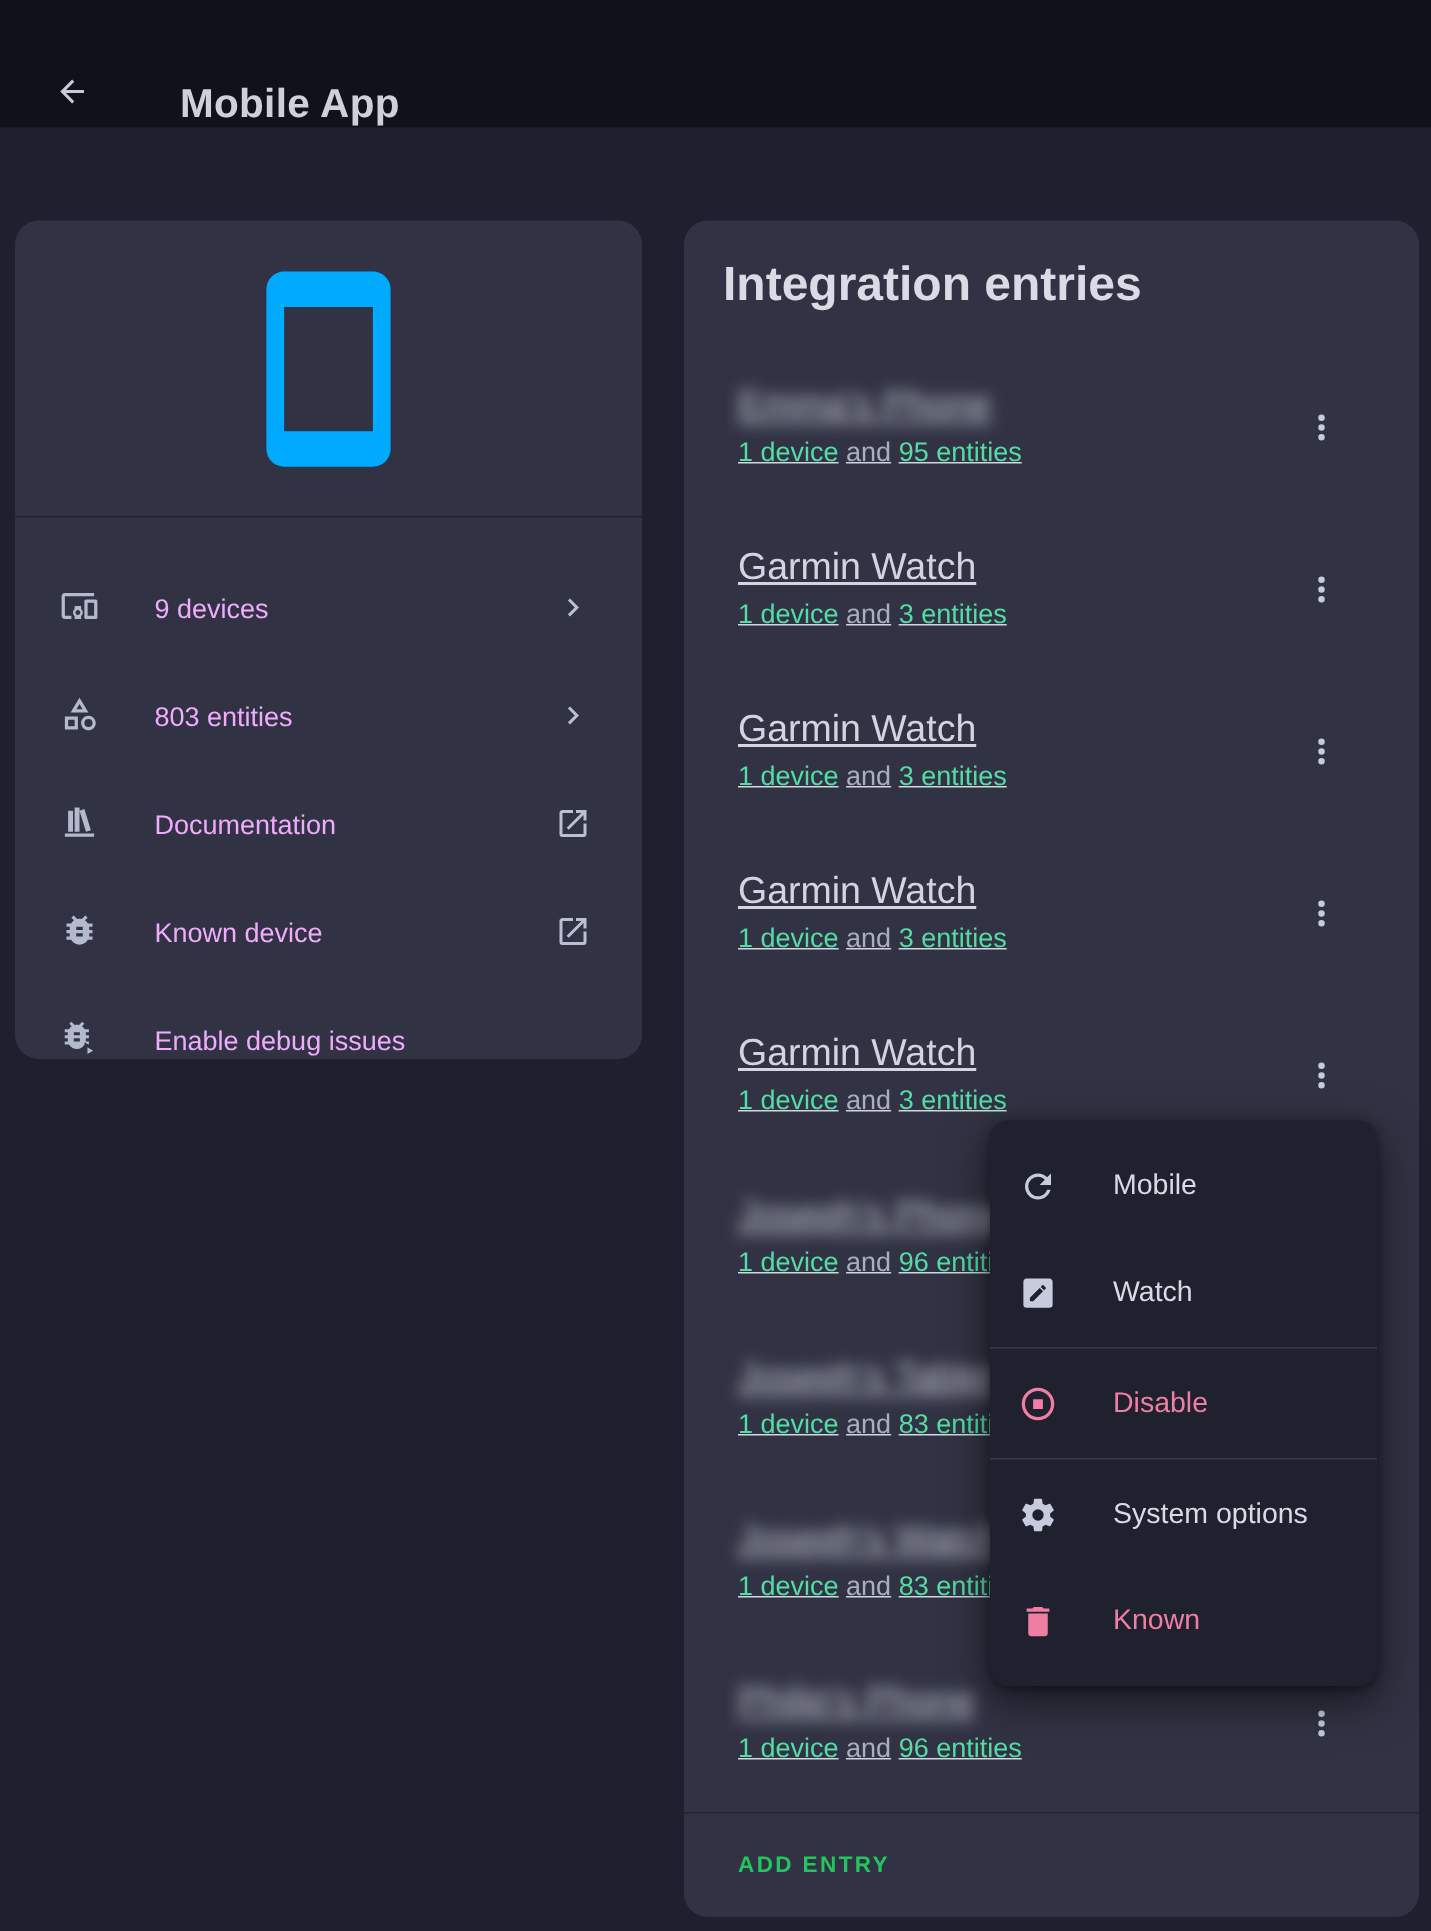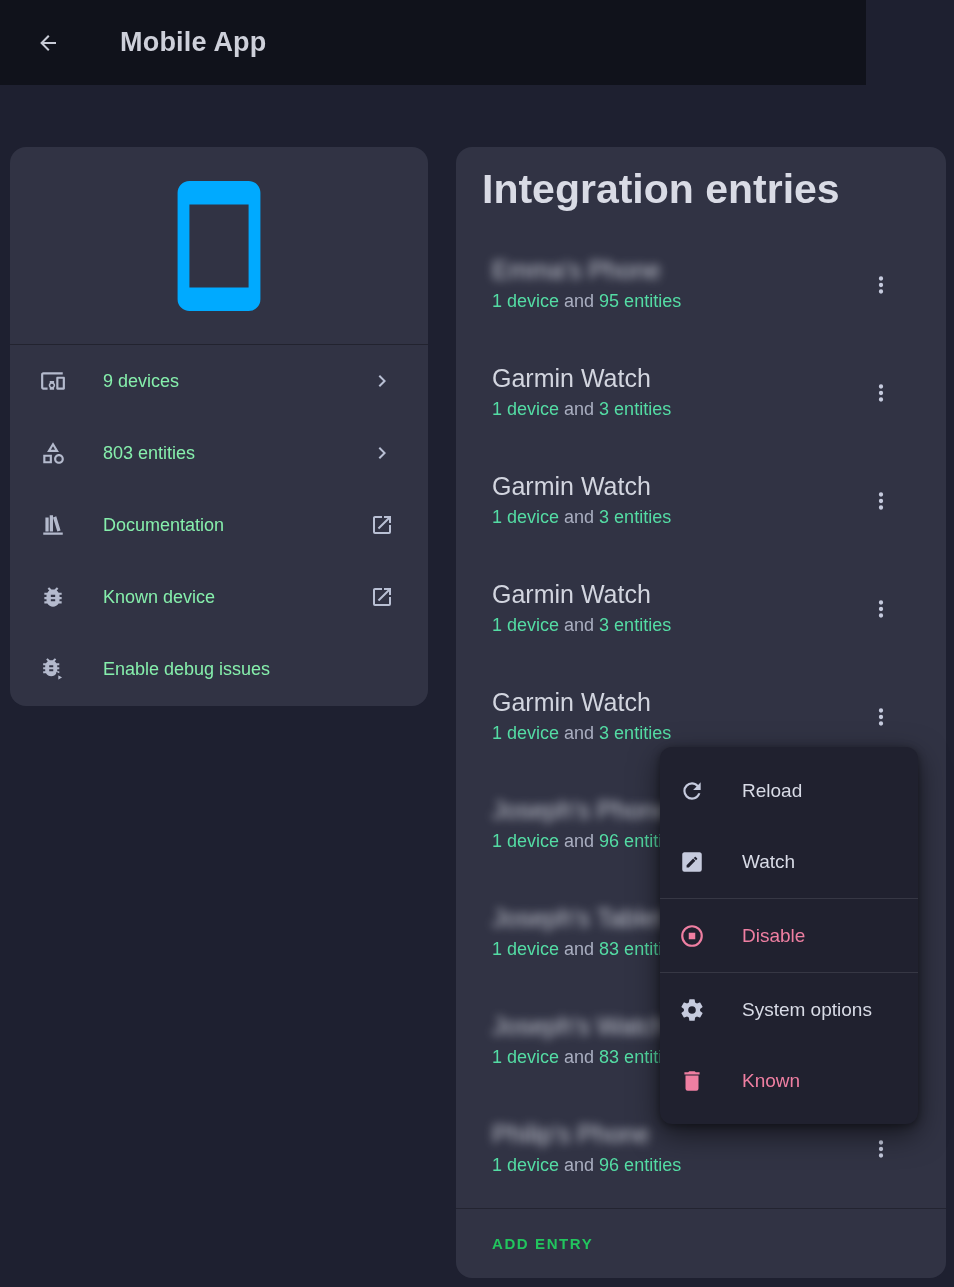--- a/index.html
+++ b/index.html
@@ -8,52 +8,52 @@
     font-family:"Liberation Sans", sans-serif;
     background:#1e2030;
     color:#d3d6e0;
     position:relative;
     overflow:hidden;
   }
   svg.icon { display:block; fill:currentColor; }
 
   
   .topbar {
-    position:absolute; left:0; top:0; width:866px; height:85px;
-    background:#10121b; display:flex; align-items:center;
+    position:absolute; left:0; top:0; width:954px; height:85px;
+    background:#10121b; display:flex; align-items:flex-end;
   }
   .back-btn {
     width:48px; height:48px; margin-left:24px; border:none; background:transparent;
     color:#c8cbd6; display:flex; align-items:center; justify-content:center; cursor:pointer;
   }
   .topbar-title { font-size:27px; color:#ced0da; margin-left:48px; letter-spacing:.2px; }
 
   
   .card { position:absolute; background:#313344; border-radius:16px; }
   .card-left  { left:10px;  top:147px; width:418px; height:559px; }
   .card-right { left:456px; top:147px; width:490px; height:1131px; display:flex; flex-direction:column; }
 
   
   .hero {
     height:198px; display:flex; align-items:center; justify-content:center;
     border-bottom:1px solid rgba(0,0,0,0.30); color:#00aaff;
   }
   .link-row {
-    height:72px; display:flex; align-items:center; padding:0 34px 0 30px;
-    color:#86efac; cursor:pointer;
+    height:72px; display:flex; align-items:flex-end; padding:0 34px 0 30px;
+    color:#f0abfc; cursor:pointer;
   }
   .link-row .lead { color:#b4bacd; width:26px; height:26px; flex:0 0 26px; }
   .link-row .lbl { font-size:18px; margin-left:37px; flex:1; }
   .link-row .trail { color:#b9c0d4; width:24px; height:24px; }
 
   
-  .card-title { font-size:41px; color:#d9dbe5; padding:22px 0 0 26px; line-height:40px; }
+  .card-title { font-size:32px; color:#d9dbe5; padding:22px 0 0 26px; line-height:40px; }
   .entries { margin-top:22px; flex:1; }
   .entry {
-    height:108px; display:flex; align-items:center; padding:0 52px 0 36px;
+    height:108px; display:flex; align-items:center; padding:0 52px 0 36px;text-decoration:underline;
   }
   .entry-text { flex:1; min-width:0; }
   .entry-name { font-size:25px; color:#d2d5df; line-height:24px; }
   .entry-name.blurred { filter:blur(5px); opacity:.92; }
   .entry-sub { font-size:18px; line-height:24px; margin-top:7px; white-space:nowrap; }
   .entry-sub .lnk { color:#54dca4; cursor:pointer; }
   .entry-sub .conj { color:#a9aec0; margin:0 5px; }
   .dots-btn {
     width:26px; height:26px; border:none; background:transparent; color:#c6cbde;
     cursor:pointer; padding:0; flex:0 0 26px;
@@ -340,21 +340,21 @@
   </footer>
 </section>
 
 <div class="ctx-menu">
 
     <div>
       <div class="ctx-item">
         <svg class="icon mi" width="26" height="26">
           <use href="#reload-icon"></use>
         </svg>
-        <span class="ml">Reload</span>
+        <span class="ml">Mobile</span>
       </div>
 
     </div>
 
     <div>
       <div class="ctx-item">
         <svg class="icon mi" width="26" height="26">
           <use href="#rename-icon"></use>
         </svg>
         <span class="ml">Watch</span>

